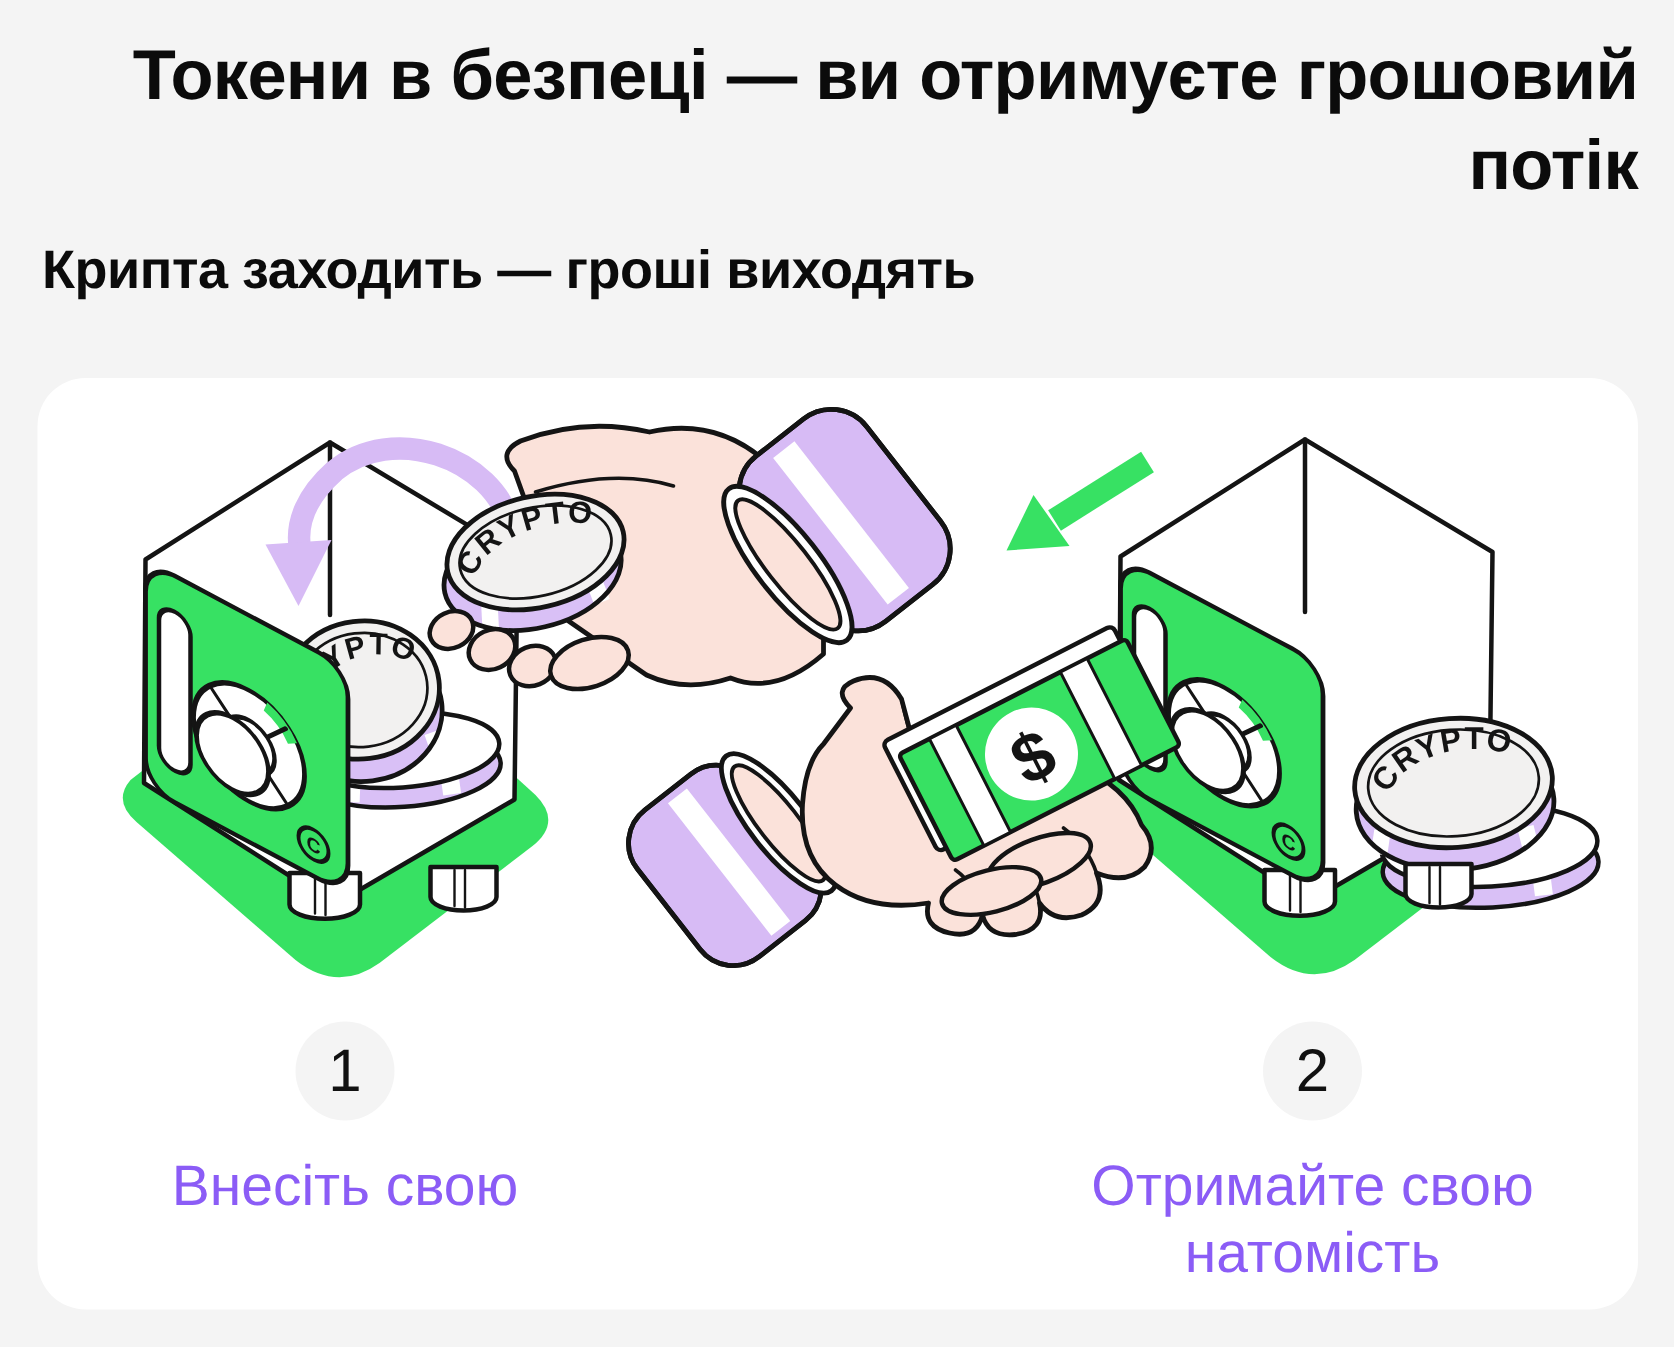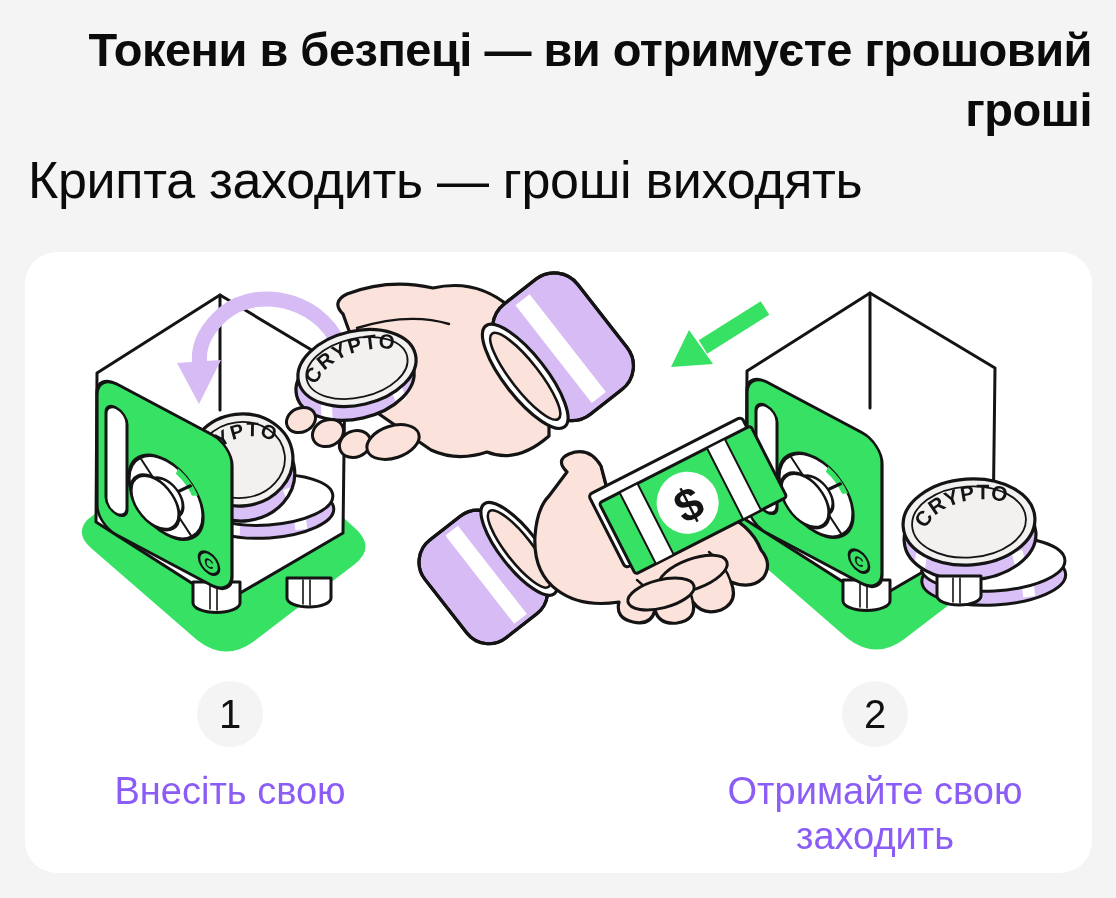--- a/index.html
+++ b/index.html
@@ -12,21 +12,21 @@
     overflow:hidden;
   }
   .page-title{
     position:absolute;left:28px;top:20px;width:1064px;
     font-size:47px;font-weight:bold;line-height:60px;letter-spacing:-0.5px;
     margin:0;color:#0b0b0b;
   }
   .page-title span{display:block;text-align:right;}
   .page-subtitle{
     position:absolute;left:28px;top:156px;width:1064px;
-    font-size:52px;font-weight:normal;line-height:48px;letter-spacing:-0.3px;
+    font-size:36px;font-weight:bold;line-height:48px;letter-spacing:-0.3px;
     margin:0;color:#0b0b0b;
   }
   .card{
     position:absolute;left:25px;top:252px;
     width:1067px;height:621px;
     background:#FFFFFF;border-radius:32px;
   }
   .illustration{
     position:absolute;left:0;top:16px;width:1067px;height:412px;
   }
@@ -47,21 +47,21 @@
     margin-top:22px;text-align:center;
     font-size:38px;font-weight:400;line-height:45px;color:#8b5cf6;
   }
   .step-label span{display:block;}
 </style>
 </head>
 <body>
 
 <h1 class="page-title">
   <span>Токени в безпеці — ви отримуєте грошовий</span>
-  <span>гроші</span>
+  <span>потік</span>
 </h1>
 
 <h2 class="page-subtitle">Крипта заходить — гроші виходять</h2>
 
 <div class="card">
 
   <svg class="illustration" viewBox="0 0 1067 412">
     <defs>
 
       <g id="safe-base">
@@ -227,17 +227,17 @@
       <span>Внесіть свою</span>
     </div>
   </div>
 
   <div class="step step-2">
     <div class="step-circle">
       <span>2</span>
     </div>
     <div class="step-label">
       <span>Отримайте свою</span>
-      <span>заходить</span>
+      <span>натомість</span>
     </div>
   </div>
 
 </div>
 
 </body></html>

